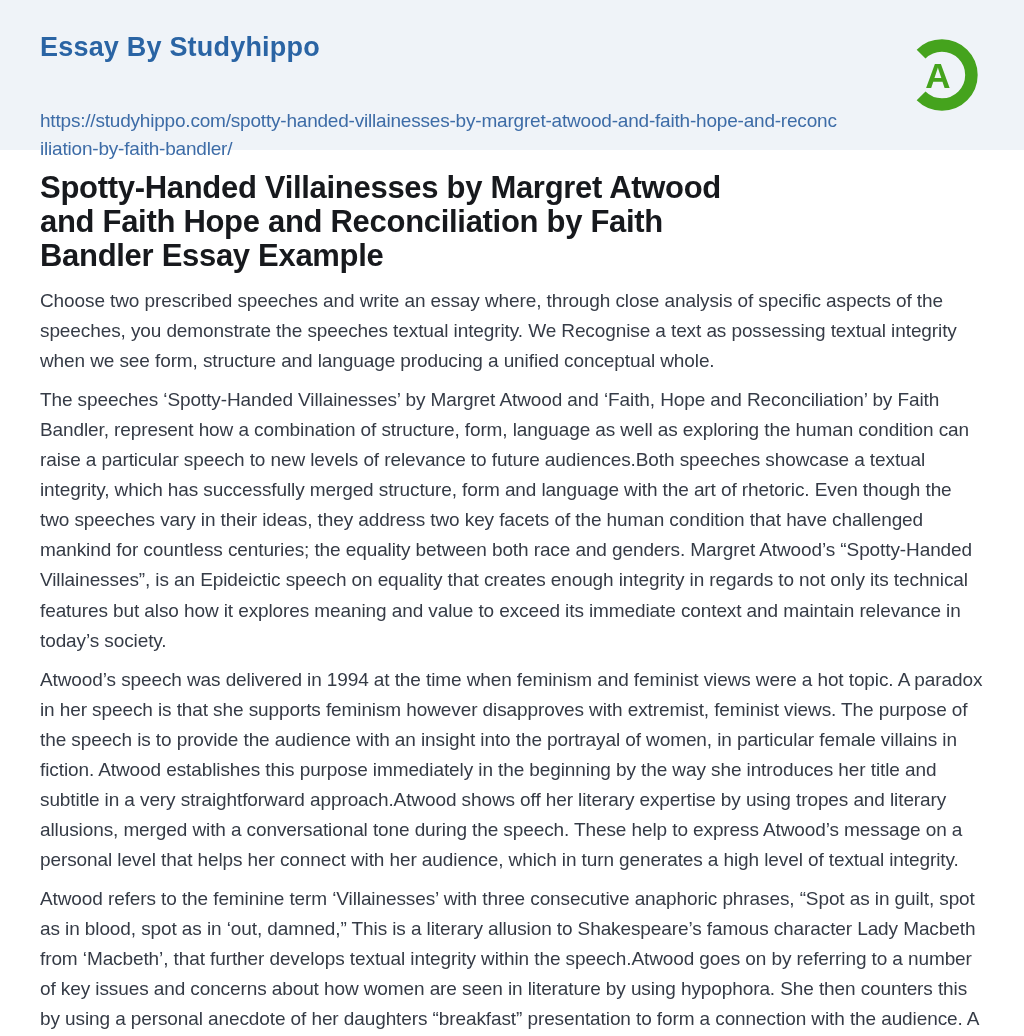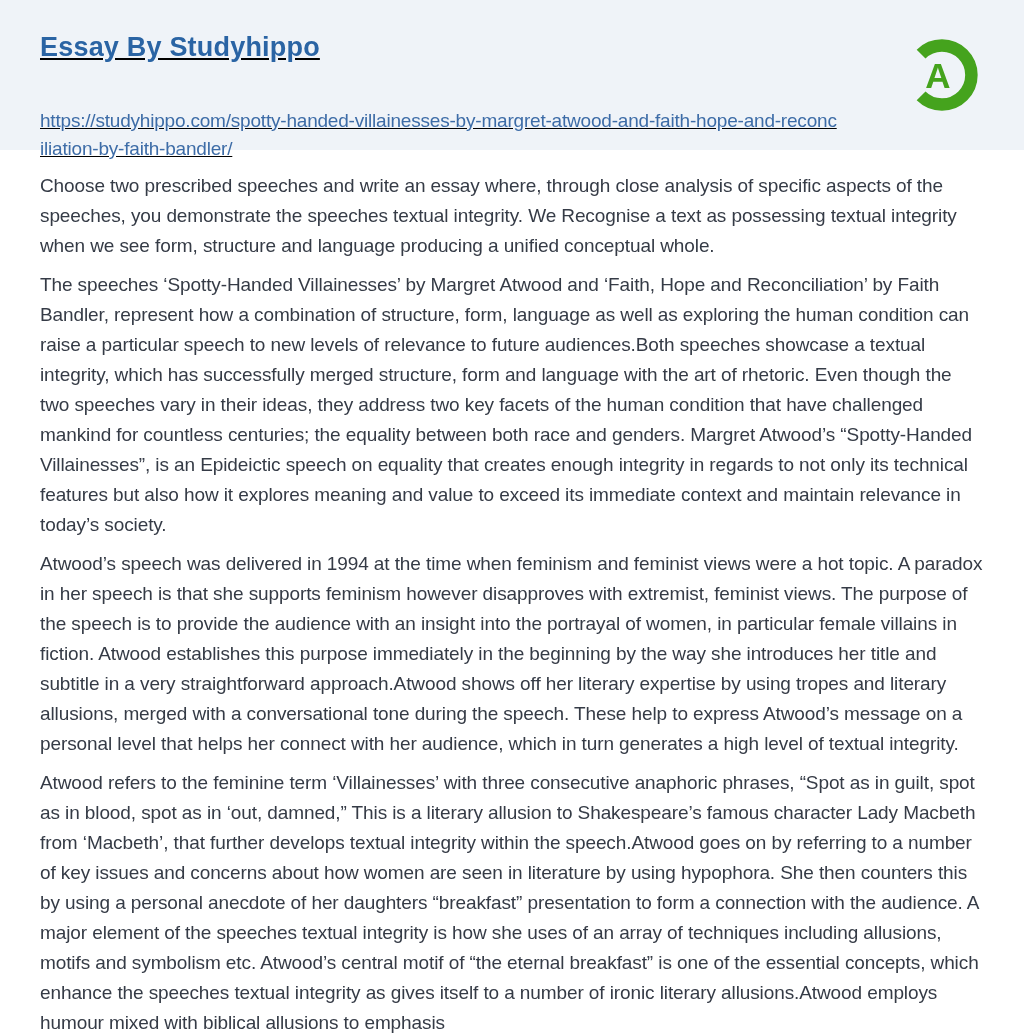--- a/index.html
+++ b/index.html
@@ -20,21 +20,20 @@
   }
   
   .site-header {
     background: #eff3f8;
     height: 150px;
     box-sizing: border-box;
     padding: 33px 40px 0 40px;
     display: flex;
     justify-content: space-between;
     align-items: flex-start;
-    text-decoration: underline;
   }
   .header-text { max-width: 800px; }
   .site-title {
     color: #2a64a4;
     font-size: 27px;
     font-weight: bold;
     letter-spacing: 0.2px;
     margin: 0 0 16px 0;
     line-height: 1.1;
   }
@@ -89,20 +88,23 @@
 
     <div class="logo-wrap">
       <svg width="84" height="84" viewBox="0 0 84 84">
         <path d="M 21.1 21.1 A 29.5 29.5 0 1 1 21.1 62.9" fill="none" stroke="#45a31d" stroke-width="12.5" stroke-linecap="butt"></path>
         <text x="38" y="54.5" text-anchor="middle" font-family="Liberation Sans, sans-serif" font-size="35" font-weight="bold" fill="#45a31d">A</text>
       </svg>
     </div>
   </header>
 
   <main class="article">
+    <h1 class="article-title">Spotty-Handed Villainesses by Margret Atwood
+and Faith Hope and Reconciliation by Faith
+Bandler Essay Example</h1>
 
     <p>Choose two prescribed speeches and write an essay where, through close analysis of specific aspects of the speeches, you demonstrate the speeches textual integrity. We Recognise a text as possessing textual integrity when we see form, structure and language producing a unified conceptual whole.</p>
 
     <p>The speeches ‘Spotty-Handed Villainesses’ by Margret Atwood and ‘Faith, Hope and Reconciliation’ by Faith Bandler, represent how a combination of structure, form, language as well as exploring the human condition can raise a particular speech to new levels of relevance to future audiences.Both speeches showcase a textual integrity, which has successfully merged structure, form and language with the art of rhetoric. Even though the two speeches vary in their ideas, they address two key facets of the human condition that have challenged mankind for countless centuries; the equality between both race and genders. Margret Atwood’s “Spotty-Handed Villainesses”, is an Epideictic speech on equality that creates enough integrity in regards to not only its technical features but also how it explores meaning and value to exceed its immediate context and maintain relevance in today’s society.</p>
 
     <p>Atwood’s speech was delivered in 1994 at the time when feminism and feminist views were a hot topic. A paradox in her speech is that she supports feminism however disapproves with extremist, feminist views. The purpose of the speech is to provide the audience with an insight into the portrayal of women, in particular female villains in fiction. Atwood establishes this purpose immediately in the beginning by the way she introduces her title and subtitle in a very straightforward approach.Atwood shows off her literary expertise by using tropes and literary allusions, merged with a conversational tone during the speech. These help to express Atwood’s message on a personal level that helps her connect with her audience, which in turn generates a high level of textual integrity.</p>
 
     <p>Atwood refers to the feminine term ‘Villainesses’ with three consecutive anaphoric phrases, “Spot as in guilt, spot as in blood, spot as in ‘out, damned,” This is a literary allusion to Shakespeare’s famous character Lady Macbeth from ‘Macbeth’, that further develops textual integrity within the speech.Atwood goes on by referring to a number of key issues and concerns about how women are seen in literature by using hypophora. She then counters this by using a personal anecdote of her daughters “breakfast” presentation to form a connection with the audience. A major element of the speeches textual integrity is how she uses of an array of techniques including allusions, motifs and symbolism etc. Atwood’s central motif of “the eternal breakfast” is one of the essential concepts, which enhance the speeches textual integrity as gives itself to a number of ironic literary allusions.Atwood employs humour mixed with biblical allusions to emphasis</p>
   </main>
 

